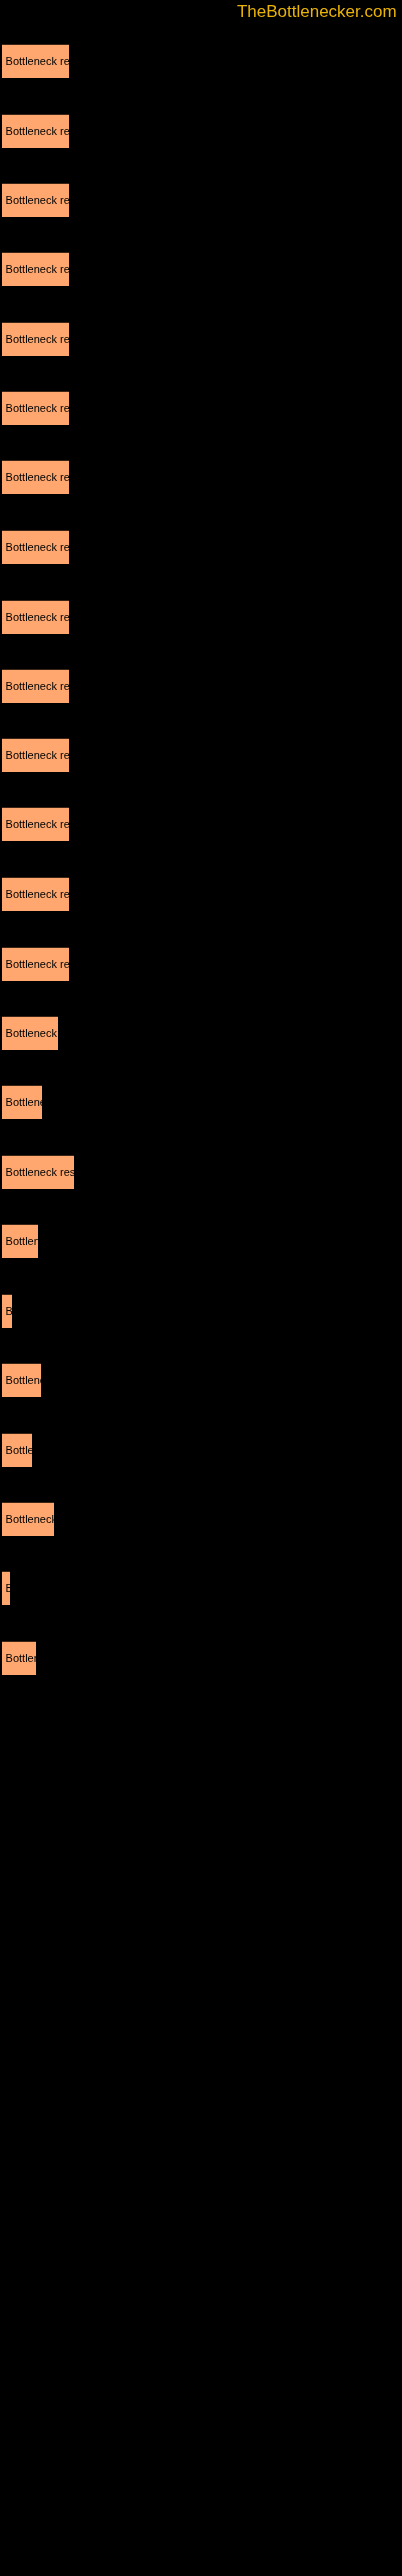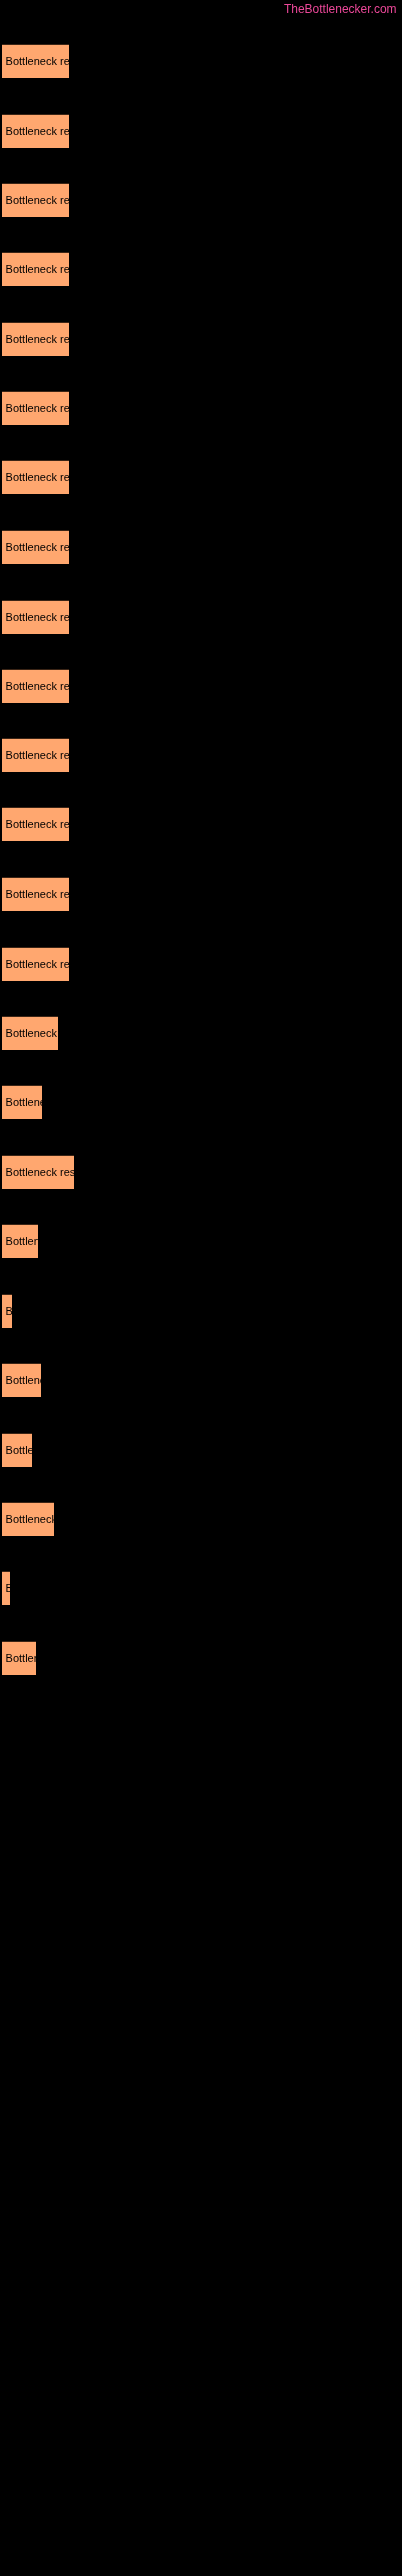--- a/index.html
+++ b/index.html
@@ -14,22 +14,22 @@
     position: relative;
     font-family: "Liberation Sans", sans-serif;
     overflow: hidden;
   }
 
   .watermark {
     position: absolute;
     top: 1.6px;
     right: 6.4px;
     font-family: "Liberation Sans", sans-serif;
-    font-size: 12px;
-    color: #ec4899;
+    font-size: 17px;
+    color: #eab308;
     letter-spacing: 0px;
     white-space: nowrap;
     user-select: none;
   }
 
   .chart {
     position: absolute;
     left: 0;
     top: 0;
     width: 403px;

